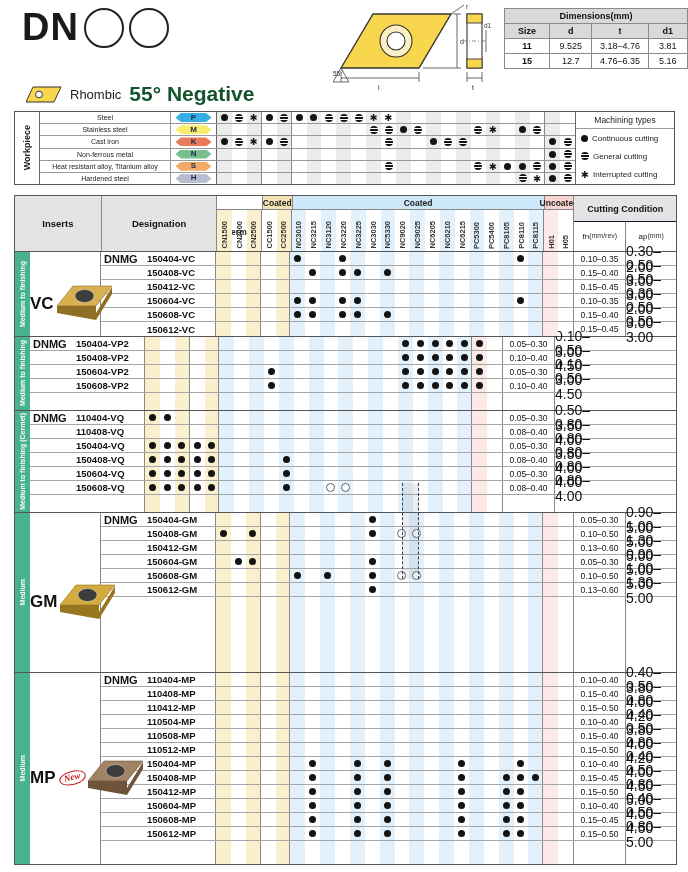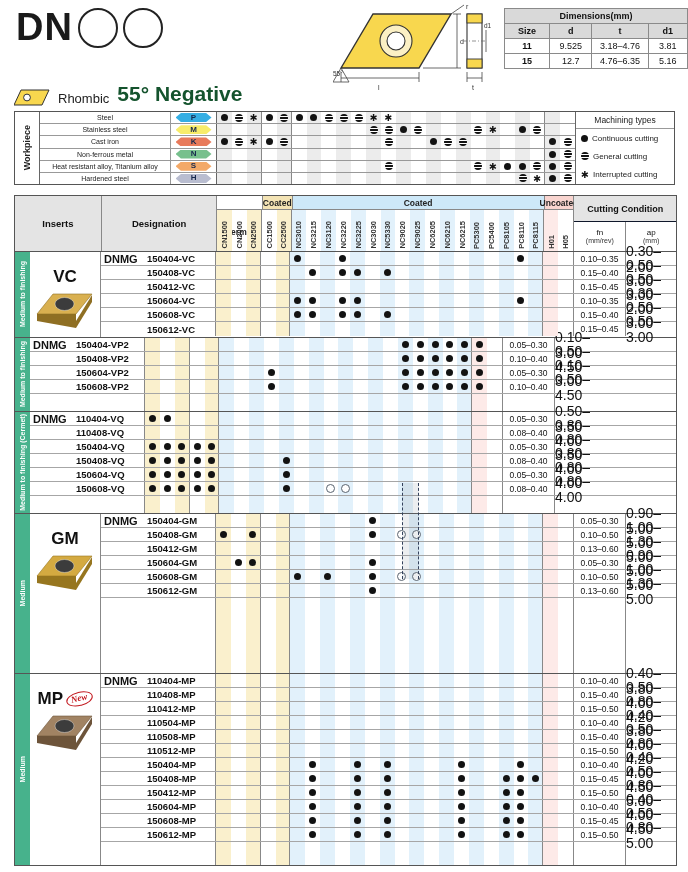--- a/index.html
+++ b/index.html
@@ -1,30 +1,30 @@
 <!DOCTYPE html>
 <html><head>
 <meta charset="utf-8">
 <style>
   html,body{margin:0;padding:0;background:#fff;}
   body{font-family:"Liberation Sans","DejaVu Sans",sans-serif;color:#111;}
   #page{position:relative;width:688px;height:872px;background:#fff;overflow:hidden;}
 
   
-  .dn-wrap{position:absolute;left:16px;top:6px;display:flex;align-items:center;}
+  .dn-wrap{position:absolute;left:22px;top:6px;display:flex;align-items:center;}
   .dn-code{font-size:38px;font-weight:bold;letter-spacing:1px;color:#1a1a1a;}
   .dn-circ{width:36px;height:36px;border:2px solid #222;border-radius:50%;margin-left:5px;background:#fff;}
 
   .dims-table{position:absolute;left:504px;top:8px;border-collapse:collapse;font-size:9px;}
   .dims-table td,.dims-table th{border:1px solid #8a8a8a;text-align:center;padding:1px 4px;height:12px;}
   .dims-table .hd{background:#d9d9d9;font-weight:bold;}
   .dims-table td.szcol{font-weight:bold;}
   .dims-table .c-size{width:44px}.dims-table .c-d{width:38px}.dims-table .c-t{width:58px}.dims-table .c-d1{width:36px}
 
-  .subtitle{position:absolute;left:14px;top:82px;display:flex;align-items:flex-end;gap:8px;}
+  .subtitle{position:absolute;left:26px;top:82px;display:flex;align-items:center;gap:8px;}
   .sub-shape{font-size:13px;color:#222;}
   .sub-angle{font-size:21px;font-weight:bold;color:#14532d;}
 
   
   .wp{position:absolute;left:14px;top:111px;width:661px;height:74px;border:1.4px solid #555;display:flex;box-sizing:border-box;background:#fff;}
   .wp-side{width:25px;border-right:1px solid #666;display:flex;align-items:center;justify-content:center;}
   .vtext{writing-mode:vertical-rl;transform:rotate(180deg);font-weight:bold;}
   .wp-side .vtext{font-size:9px;color:#222;}
   .wp-main{flex:1;display:flex;flex-direction:column;}
   .wp-row{display:flex;flex:1;border-bottom:1px solid #999;align-items:stretch;}
@@ -61,30 +61,30 @@
   .h-group.g-cream{background:#f3e3b4;}
   .h-group.g-blue{background:#cde8f8;}
   .h-group.g-pink{background:#f8d4cf;}
   .h-group + .h-group{border-left:1px solid #888;}
   .h-vlabels{flex:1;display:grid;grid-template-columns:repeat(24,1fr);}
   .h-vlabels .gc{align-items:flex-end;justify-content:center;padding-bottom:2px;}
   .vlab{writing-mode:vertical-rl;transform:rotate(180deg);font-size:7.5px;font-weight:bold;color:#333;letter-spacing:0;}
   .h-cut{width:102px;display:flex;flex-direction:column;}
   .h-cut-title{height:25px;background:#e4e4e4;border-bottom:1px solid #0f172a;display:flex;align-items:center;justify-content:center;font-size:9px;font-weight:bold;}
   .h-cut-sub{flex:1;display:flex;}
-  .h-fn,.h-ap{display:flex;flex-direction:column;align-items:center;justify-content:center;font-size:8px;line-height:1.15;}
+  .h-fn,.h-ap{display:flex;align-items:center;justify-content:center;font-size:8px;line-height:1.15;}
   .h-fn{width:52px;border-right:1px solid #888;box-sizing:border-box;}
   .h-ap{flex:1;}
   .h-unit{font-size:7px;color:#333;}
 
   .block{display:flex;border-top:1.4px solid #555;}
   .block:first-of-type{border-top:none;}
   .strip{width:15px;background:#47b28c;display:flex;align-items:center;justify-content:center;}
   .strip .vtext{font-size:7px;color:#fff;white-space:nowrap;}
-  .insert-cell{width:71px;border-right:1px solid #888;display:flex;flex-direction:column;align-items:center;justify-content:flex-start;padding-top:16px;position:relative;box-sizing:border-box;}
+  .insert-cell{width:71px;border-right:1px solid #888;display:flex;flex-direction:row;align-items:center;justify-content:flex-start;padding-top:22px;position:relative;box-sizing:border-box;}
   .insert-name{font-size:17px;font-weight:bold;color:#111;line-height:1;}
   .name-row{display:flex;align-items:center;gap:3px;margin-bottom:4px;}
   .new-badge{font-family:"Liberation Serif",serif;font-style:italic;font-weight:bold;font-size:9px;color:#c2171d;border:1px solid #c2171d;border-radius:50%;padding:0 4px;transform:rotate(-14deg);line-height:1.3;}
   .rows-area{flex:1;display:flex;flex-direction:column;}
   .g-row{display:flex;height:14px;border-bottom:1px solid #a6a6a6;box-sizing:border-box;}
   .rows-area .g-row:last-child{border-bottom:none;}
   .c-series{width:46px;display:flex;align-items:center;padding-left:3px;font-size:11px;font-weight:bold;box-sizing:border-box;}
   .c-desig{width:69px;display:flex;align-items:center;font-size:9.5px;font-weight:bold;border-right:1px solid #888;box-sizing:border-box;}
   .row-grid{width:358px;display:grid;grid-template-columns:repeat(24,1fr);border-right:1px solid #888;box-sizing:border-box;}
   .c-fn{width:52px;display:flex;align-items:center;justify-content:center;font-size:8.5px;border-right:1px solid #888;box-sizing:border-box;}

